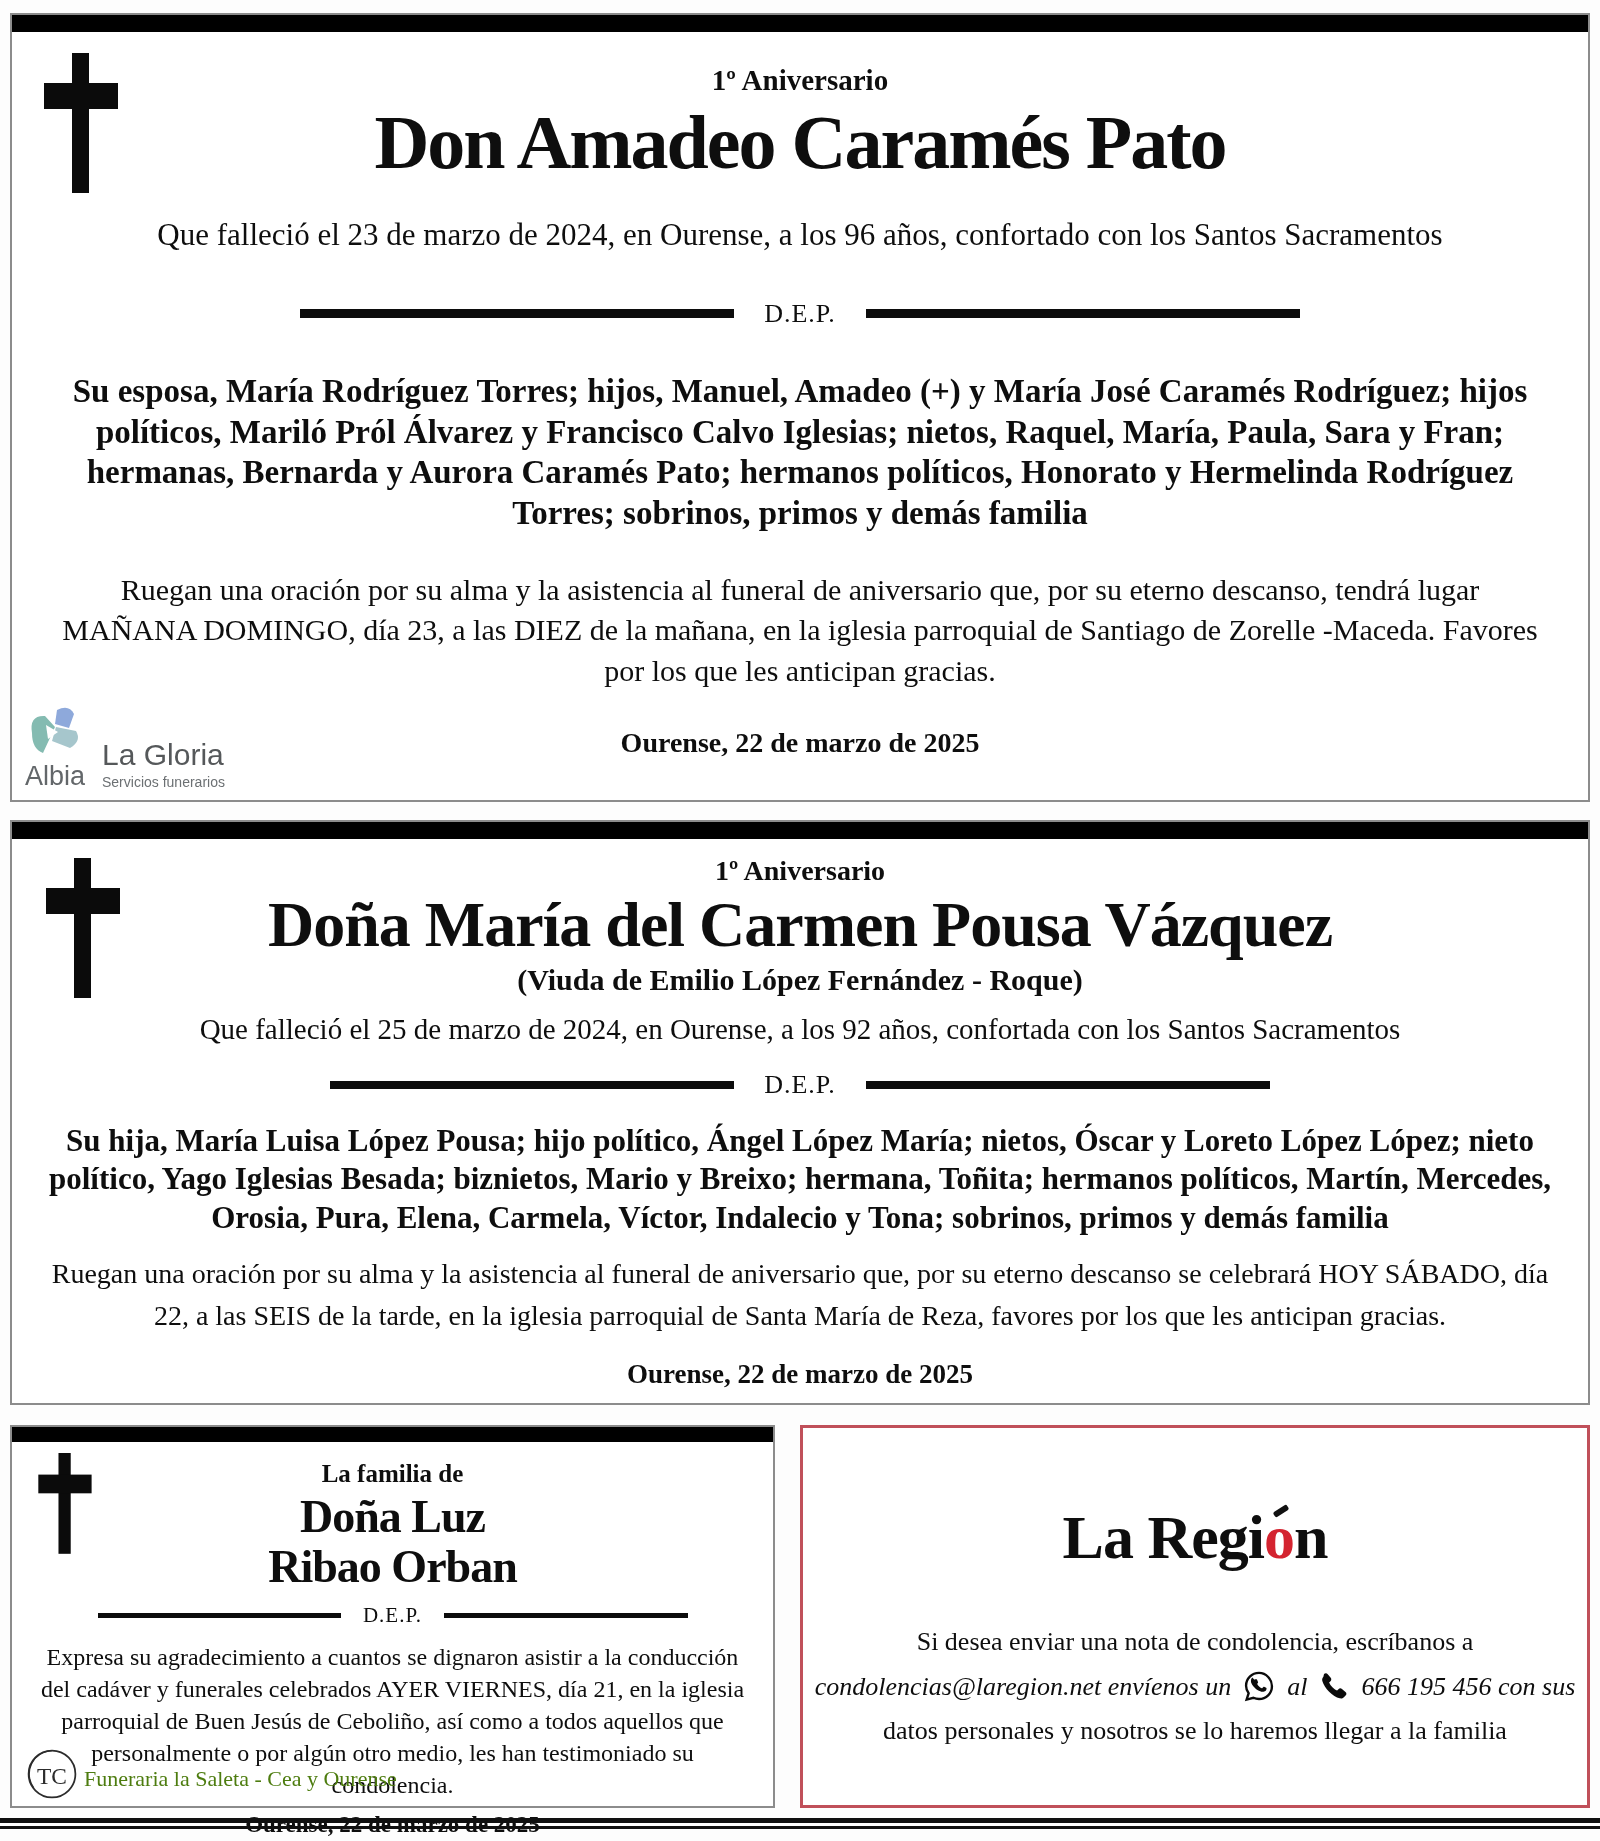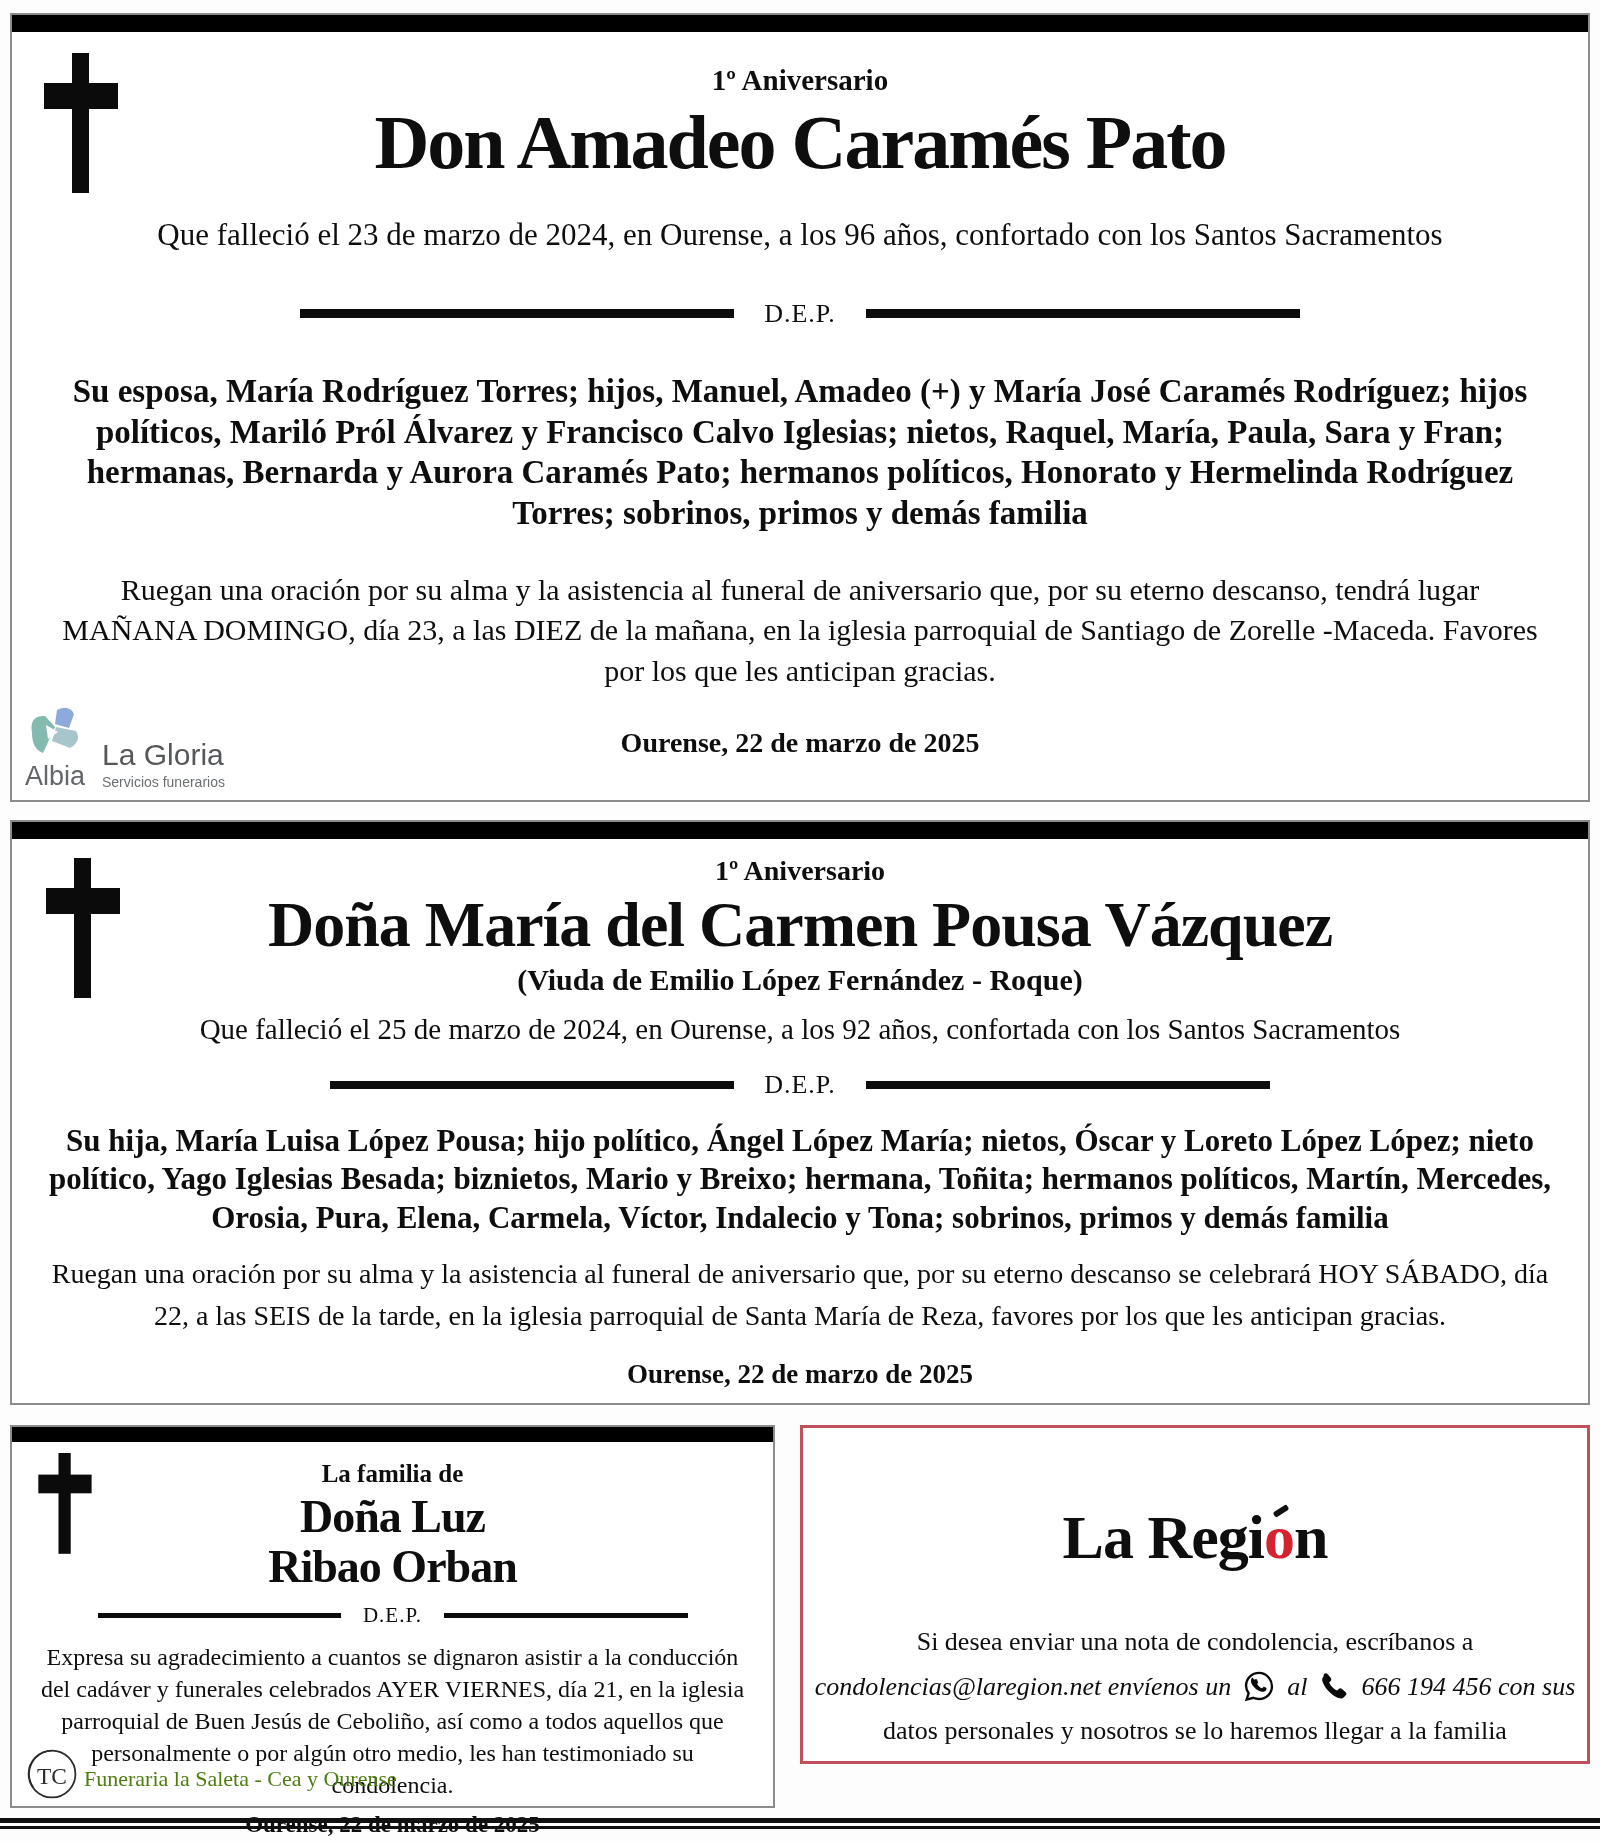--- a/index.html
+++ b/index.html
@@ -63,21 +63,21 @@
   #e3 .name{margin:4px 0 0;font-size:46px;font-weight:700;line-height:1.08;letter-spacing:-1px;}
   #e3 .dep{margin-top:12px;width:590px;}
   #e3 .dep .bar{height:5px;}
   #e3 .dep .dep-label{font-size:21px;margin:0 22px;}
   #e3 .notice{margin:14px 18px 0;font-size:24px;line-height:1.33;}
   #e3 .dateline{margin:10px 0 0;font-size:23px;font-weight:700;}
   .saleta{position:absolute;left:14px;bottom:6px;display:flex;align-items:flex-end;gap:6px;text-align:left;}
   .saleta-label{font-size:22px;color:#4d7c0f;padding-bottom:8px;}
 
   
-  #lr{top:1425px;left:800px;width:790px;height:339px;background:#fff;border:3px solid #c0505a;box-sizing:border-box;text-align:center;}
+  #lr{top:1425px;left:800px;width:790px;height:383px;background:#fff;border:3px solid #c0505a;box-sizing:border-box;text-align:center;}
   .lr-logo{margin-top:78px;font-size:62px;font-weight:700;letter-spacing:-1px;line-height:1;}
   .lr-o{position:relative;display:inline-block;font-weight:700;}
   .lr-accent{position:absolute;display:block;left:9px;top:2px;width:16px;height:6px;background:#111;transform:rotate(-32deg);border-radius:2px;}
   .lr-text{margin-top:52px;font-size:26px;line-height:1.72;}
   .lr-line2{display:flex;justify-content:center;align-items:center;gap:10px;white-space:nowrap;font-style:italic;}
   .lr-line2 svg{flex:0 0 auto;}
 
   
   .bottom-rule{position:absolute;left:0;top:1818px;width:1600px;}
   .bottom-rule .r1{height:5px;background:#101010;}
@@ -173,21 +173,21 @@
     <div class="lr-line2">
       <span>condolencias@laregion.net envíenos un</span>
       <svg width="36" height="36" viewBox="0 0 32 32">
         <path d="M16 3.5C9.6 3.5 4.5 8.5 4.5 14.8c0 2.5.8 4.8 2.3 6.7L5 27.2l6-1.6c1.5.7 3.2 1.1 5 1.1 6.4 0 11.5-5 11.5-11.3S22.4 3.5 16 3.5z" fill="none" stroke="#0b0b0b" stroke-width="2.1"></path>
         <path d="M12 9.6c.3-.6.5-.6.9-.6h.7c.2 0 .5 0 .7.5.3.6.9 2.1.9 2.3.1.2 0 .4-.1.5l-.5.6c-.1.2-.3.4-.1.7.2.3.7 1.2 1.6 2 1.1 1 1.9 1.3 2.3 1.4.3.1.5.1.6-.1l.9-1c.2-.2.4-.2.6-.1l1.8.9c.3.1.4.2.4.4 0 .2 0 .9-.3 1.6-.4.8-1.8 1.5-2.4 1.5-.6.1-1.3.3-4.1-.9-3.4-1.4-5.6-4.9-5.8-5.1-.1-.3-1.3-1.8-1.3-3.5 0-1.6.8-2.5 1.2-3.1z" fill="#0b0b0b"></path>
       </svg>
       <span>al</span>
       <svg width="34" height="34" viewBox="0 0 32 32">
         <path d="M6.6 3.8c1-1 2.6-1 3.5.1l2.8 3.3c.8 1 .7 2.4-.2 3.3l-1.3 1.3c.6 1.5 1.7 3 3.1 4.4 1.4 1.4 2.9 2.5 4.4 3.1l1.3-1.3c.9-.9 2.3-1 3.3-.2l3.3 2.8c1.1.9 1.2 2.5.1 3.5l-1.6 1.6c-1 1-2.5 1.4-3.9 1-3.3-1-6.9-3.2-10-6.3S6.1 13.6 5 10.3c-.4-1.4 0-2.9 1-3.9z" fill="#0b0b0b"></path>
       </svg>
-      <span>666 194 456 con sus</span>
+      <span>666 195 456 con sus</span>
     </div>
     <div class="lr-line3">datos personales y nosotros se lo haremos llegar a la familia</div>
   </div>
 </section>
 
 <div class="bottom-rule">
   <div class="r1"></div>
   <div class="r2"></div>
 </div>
 

